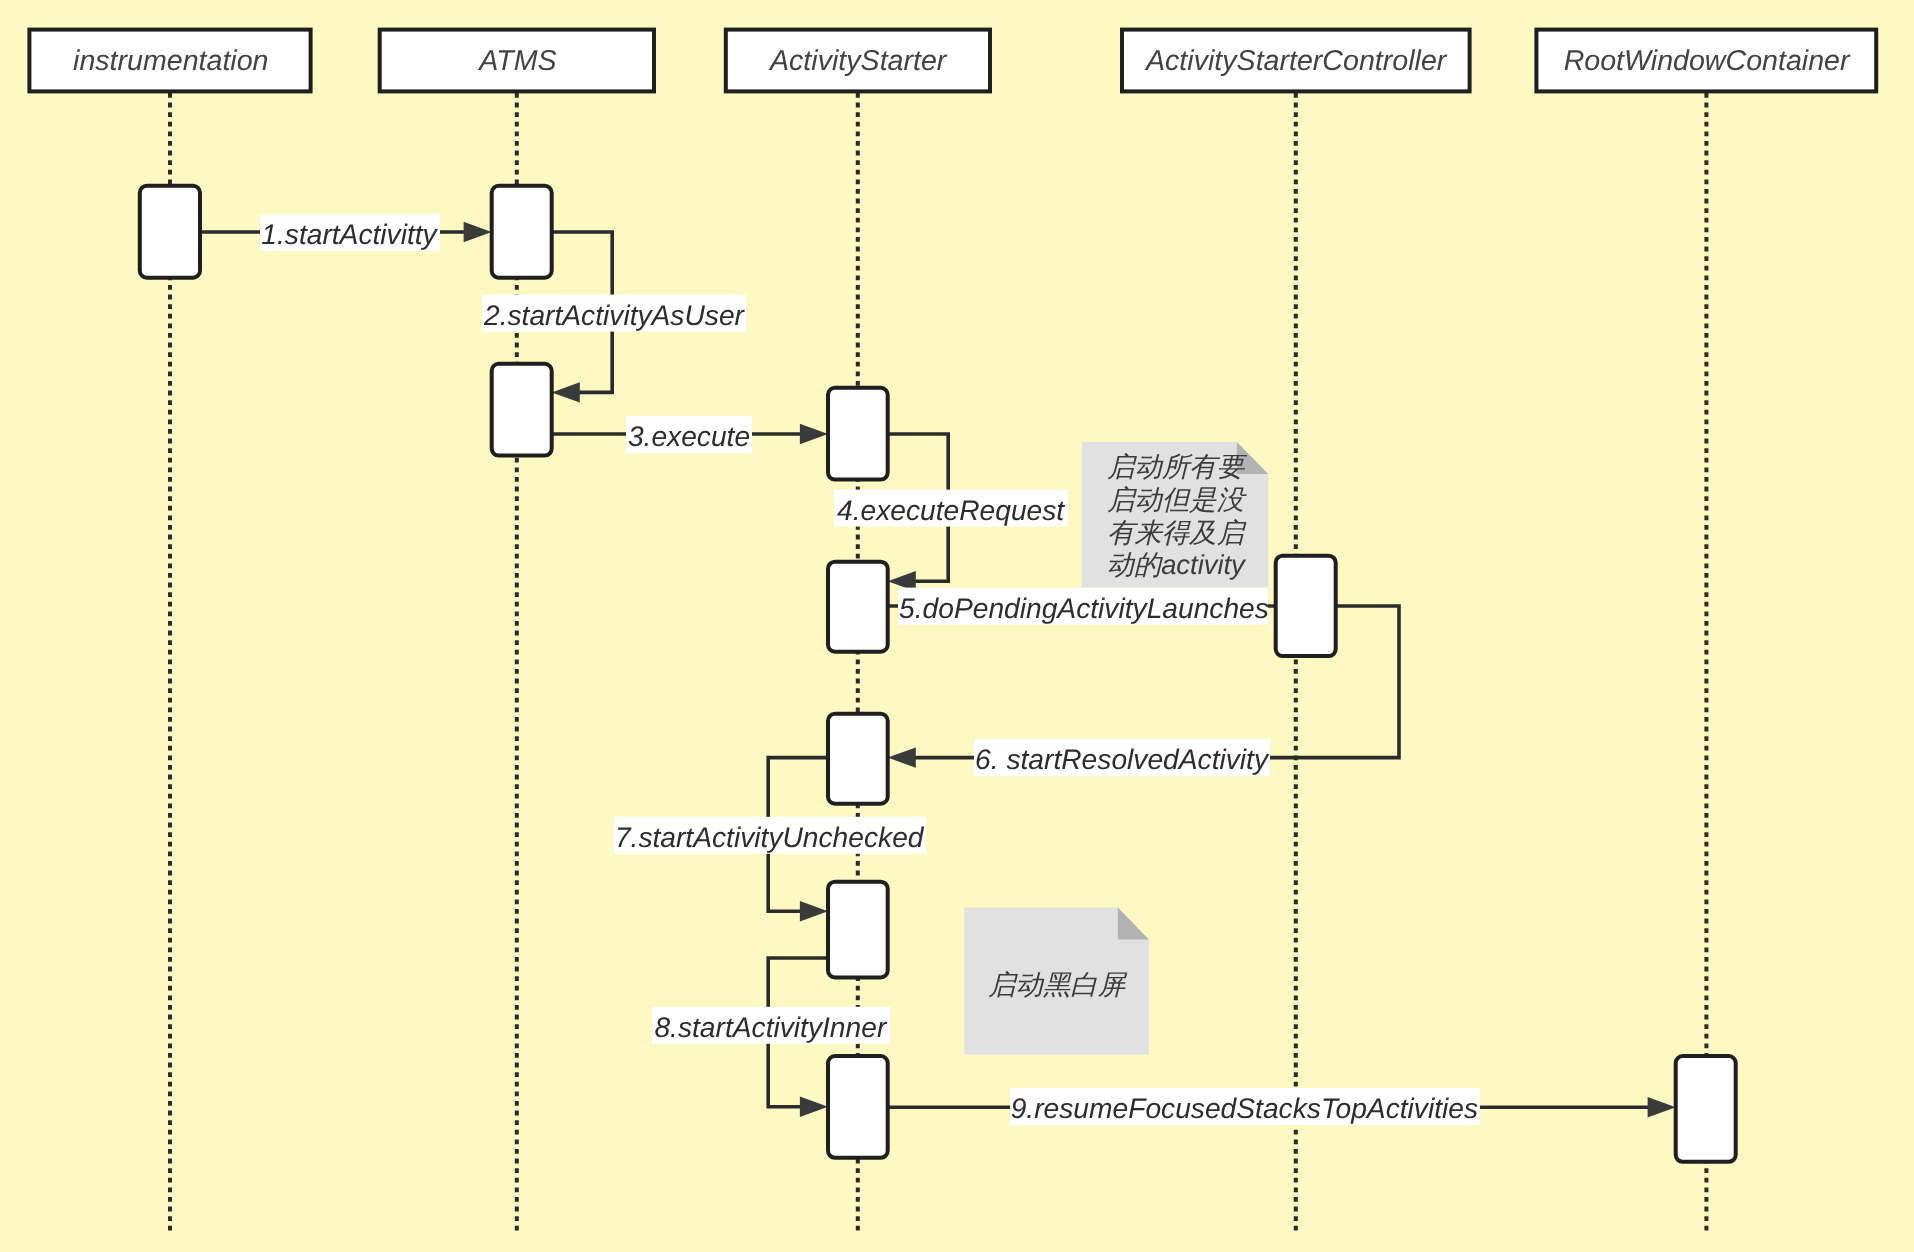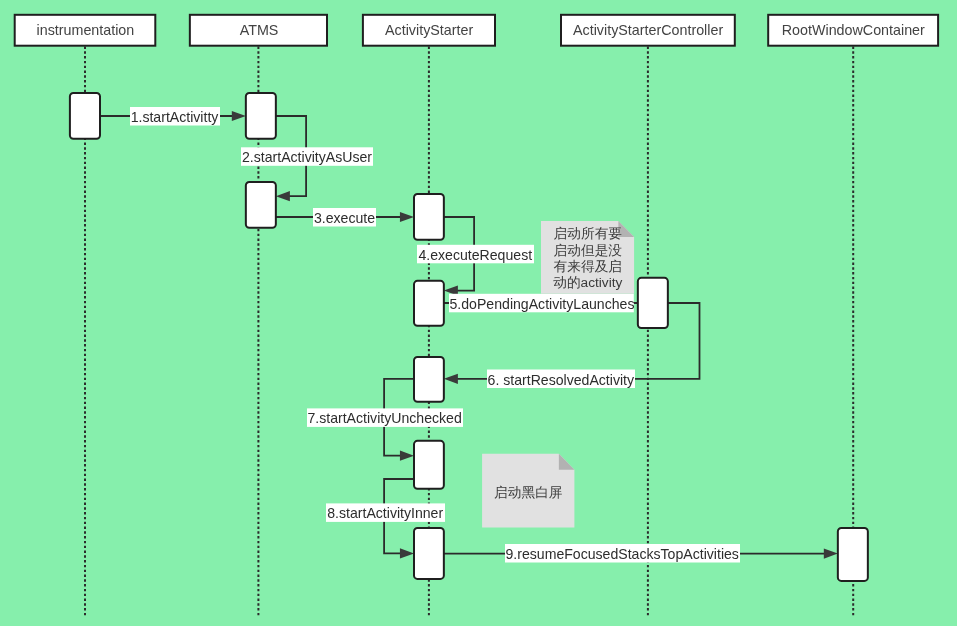--- a/index.html
+++ b/index.html
@@ -1,19 +1,19 @@
 <!DOCTYPE html>
 <html><head>
 <meta charset="utf-8">
 <title>Sequence Diagram</title>
 <style>
   html,body{margin:0;padding:0;background:#ffffff;}
   body{width:957px;height:626px;overflow:hidden;
        font-family:"Liberation Sans",sans-serif;}
-  #stage{position:relative;width:957px;height:626px;background:#86efac;}
+  #stage{position:relative;width:957px;height:626px;background:#fef9c3;font-style:italic;}
   svg#diagram{position:absolute;left:0;top:0;width:957px;height:626px;display:block;
               shape-rendering:geometricPrecision;}
   .plabel{font-family:"Liberation Sans",sans-serif;font-size:14.3px;fill:#434343;
           text-anchor:middle;}
   .mlabel{font-family:"Liberation Sans",sans-serif;font-size:14.1px;fill:#2d2d2d;
           text-anchor:middle;}
   .nlabel{font-family:"Liberation Sans",sans-serif;font-size:13.7px;fill:#3b3b3b;
           text-anchor:middle;}
   .pbox{fill:#ffffff;stroke:#1f1f1f;stroke-width:2;}
   .lifeline{stroke:#2b2b2b;stroke-width:2;stroke-dasharray:2.4 2.4;stroke-linecap:butt;fill:none;}

